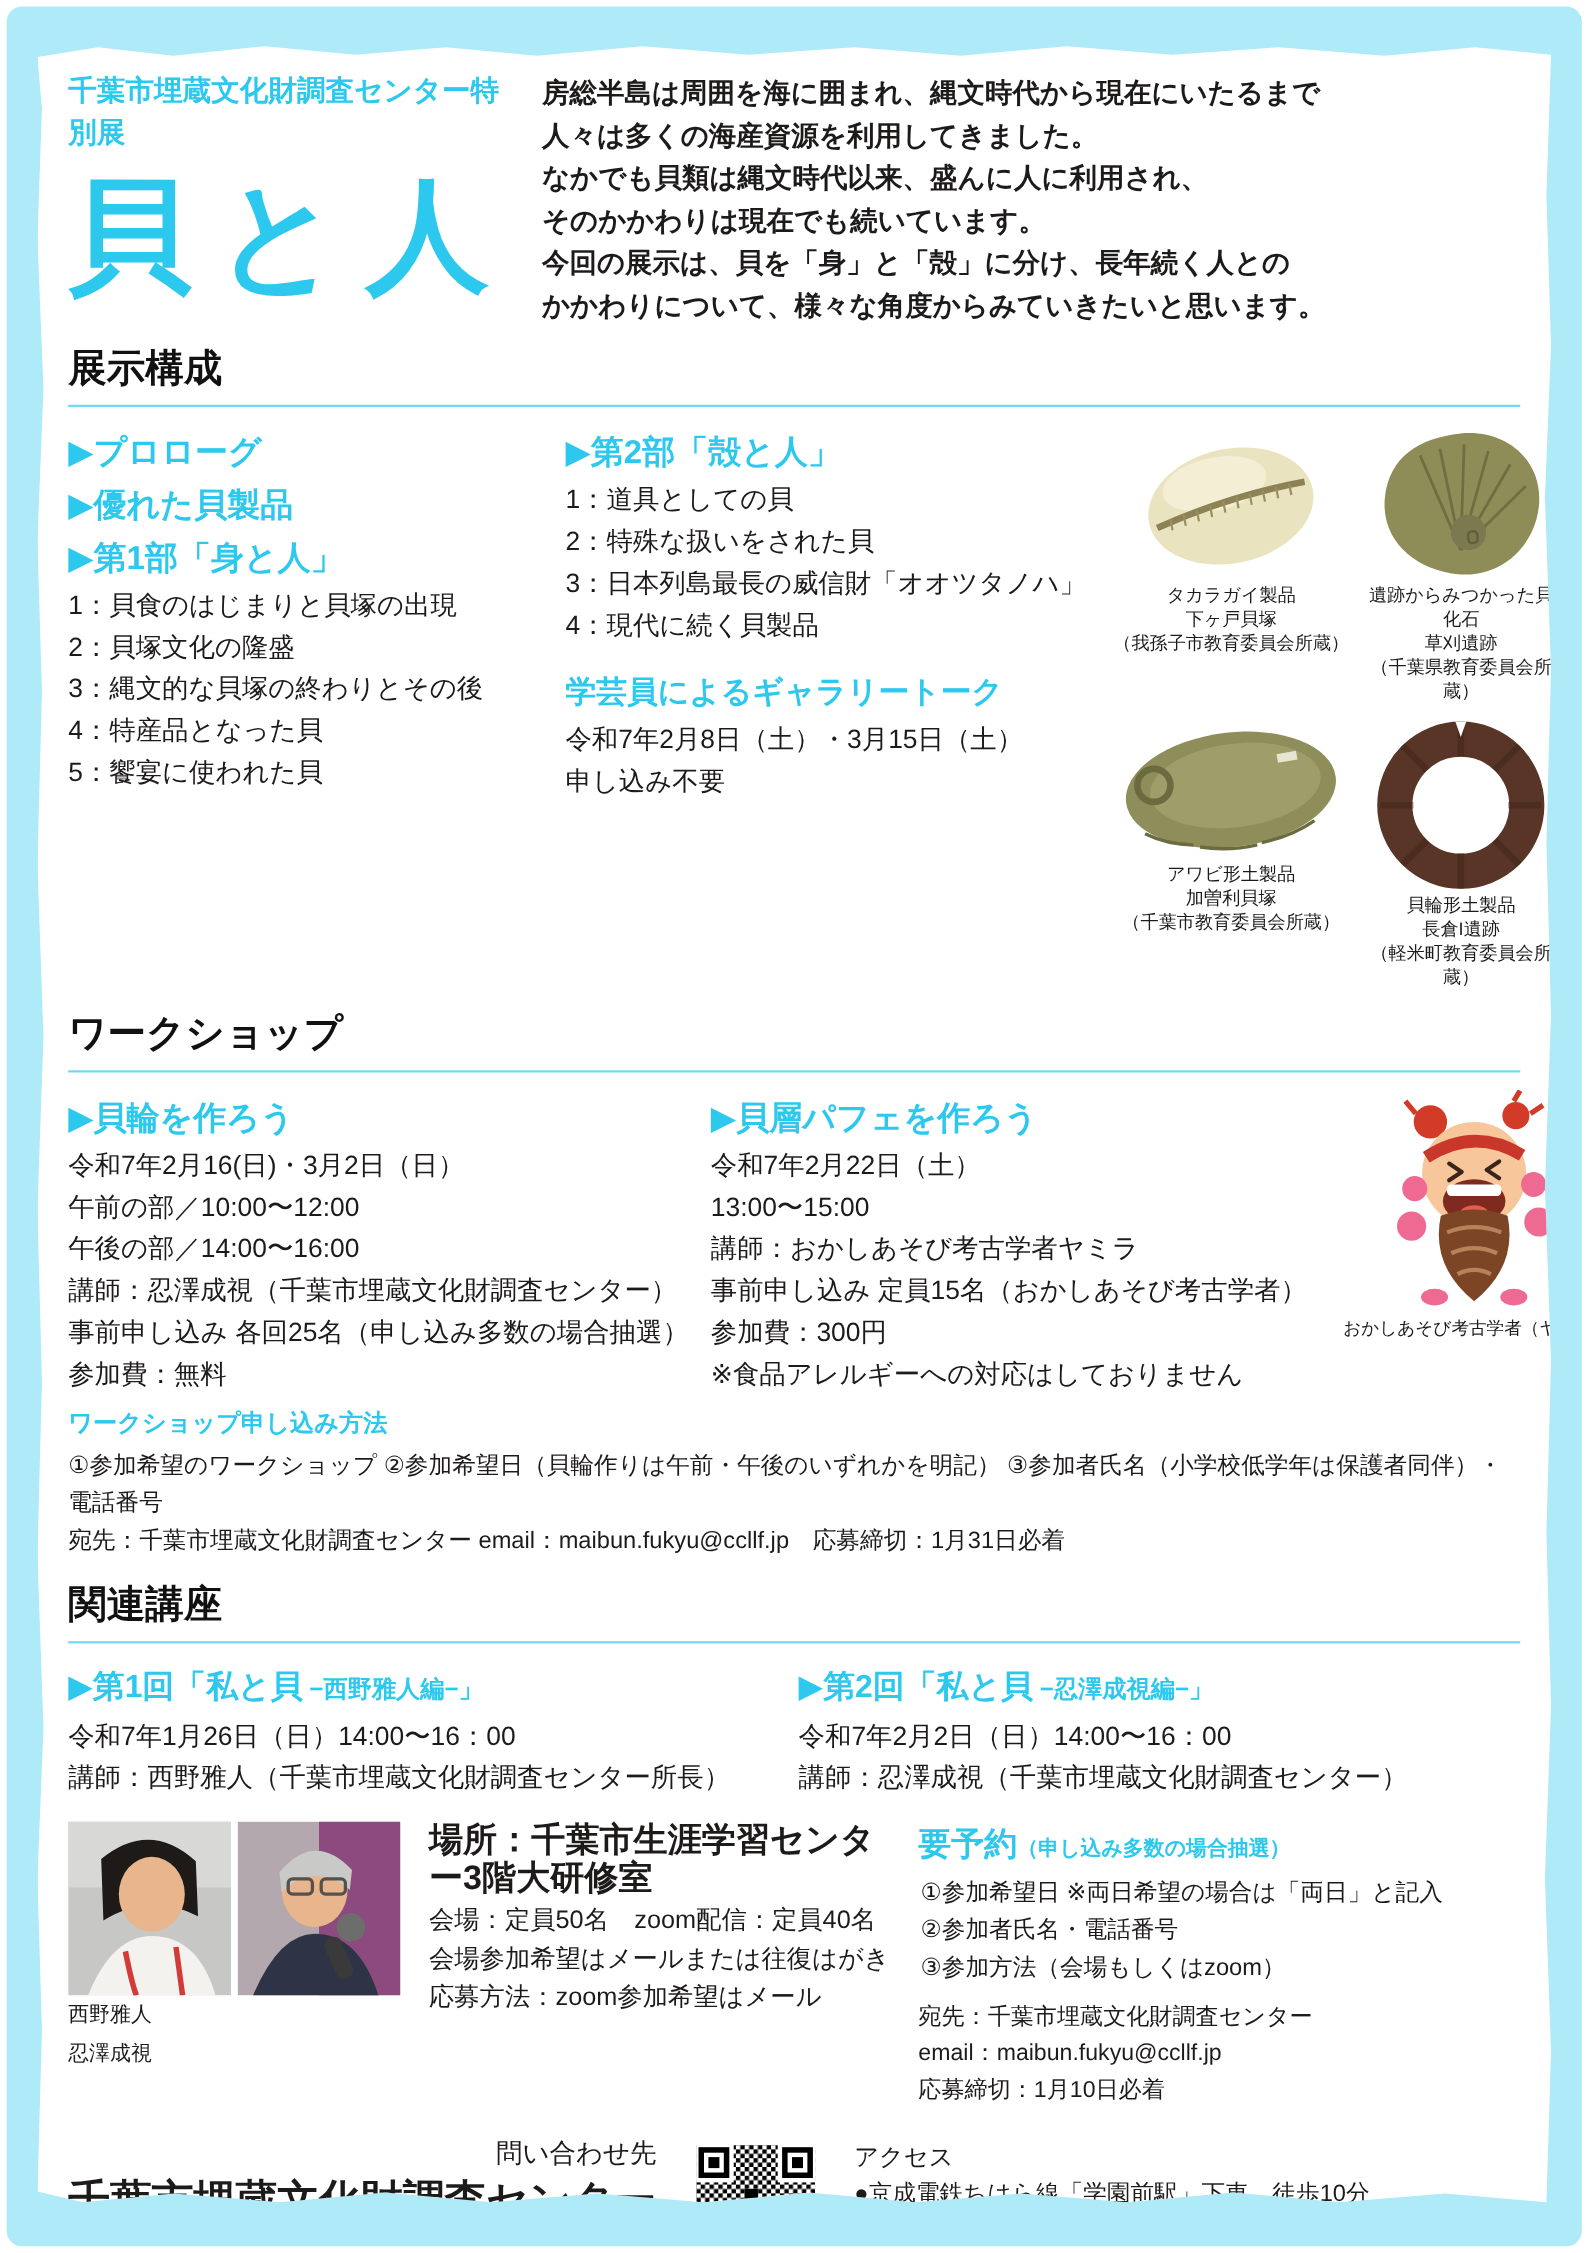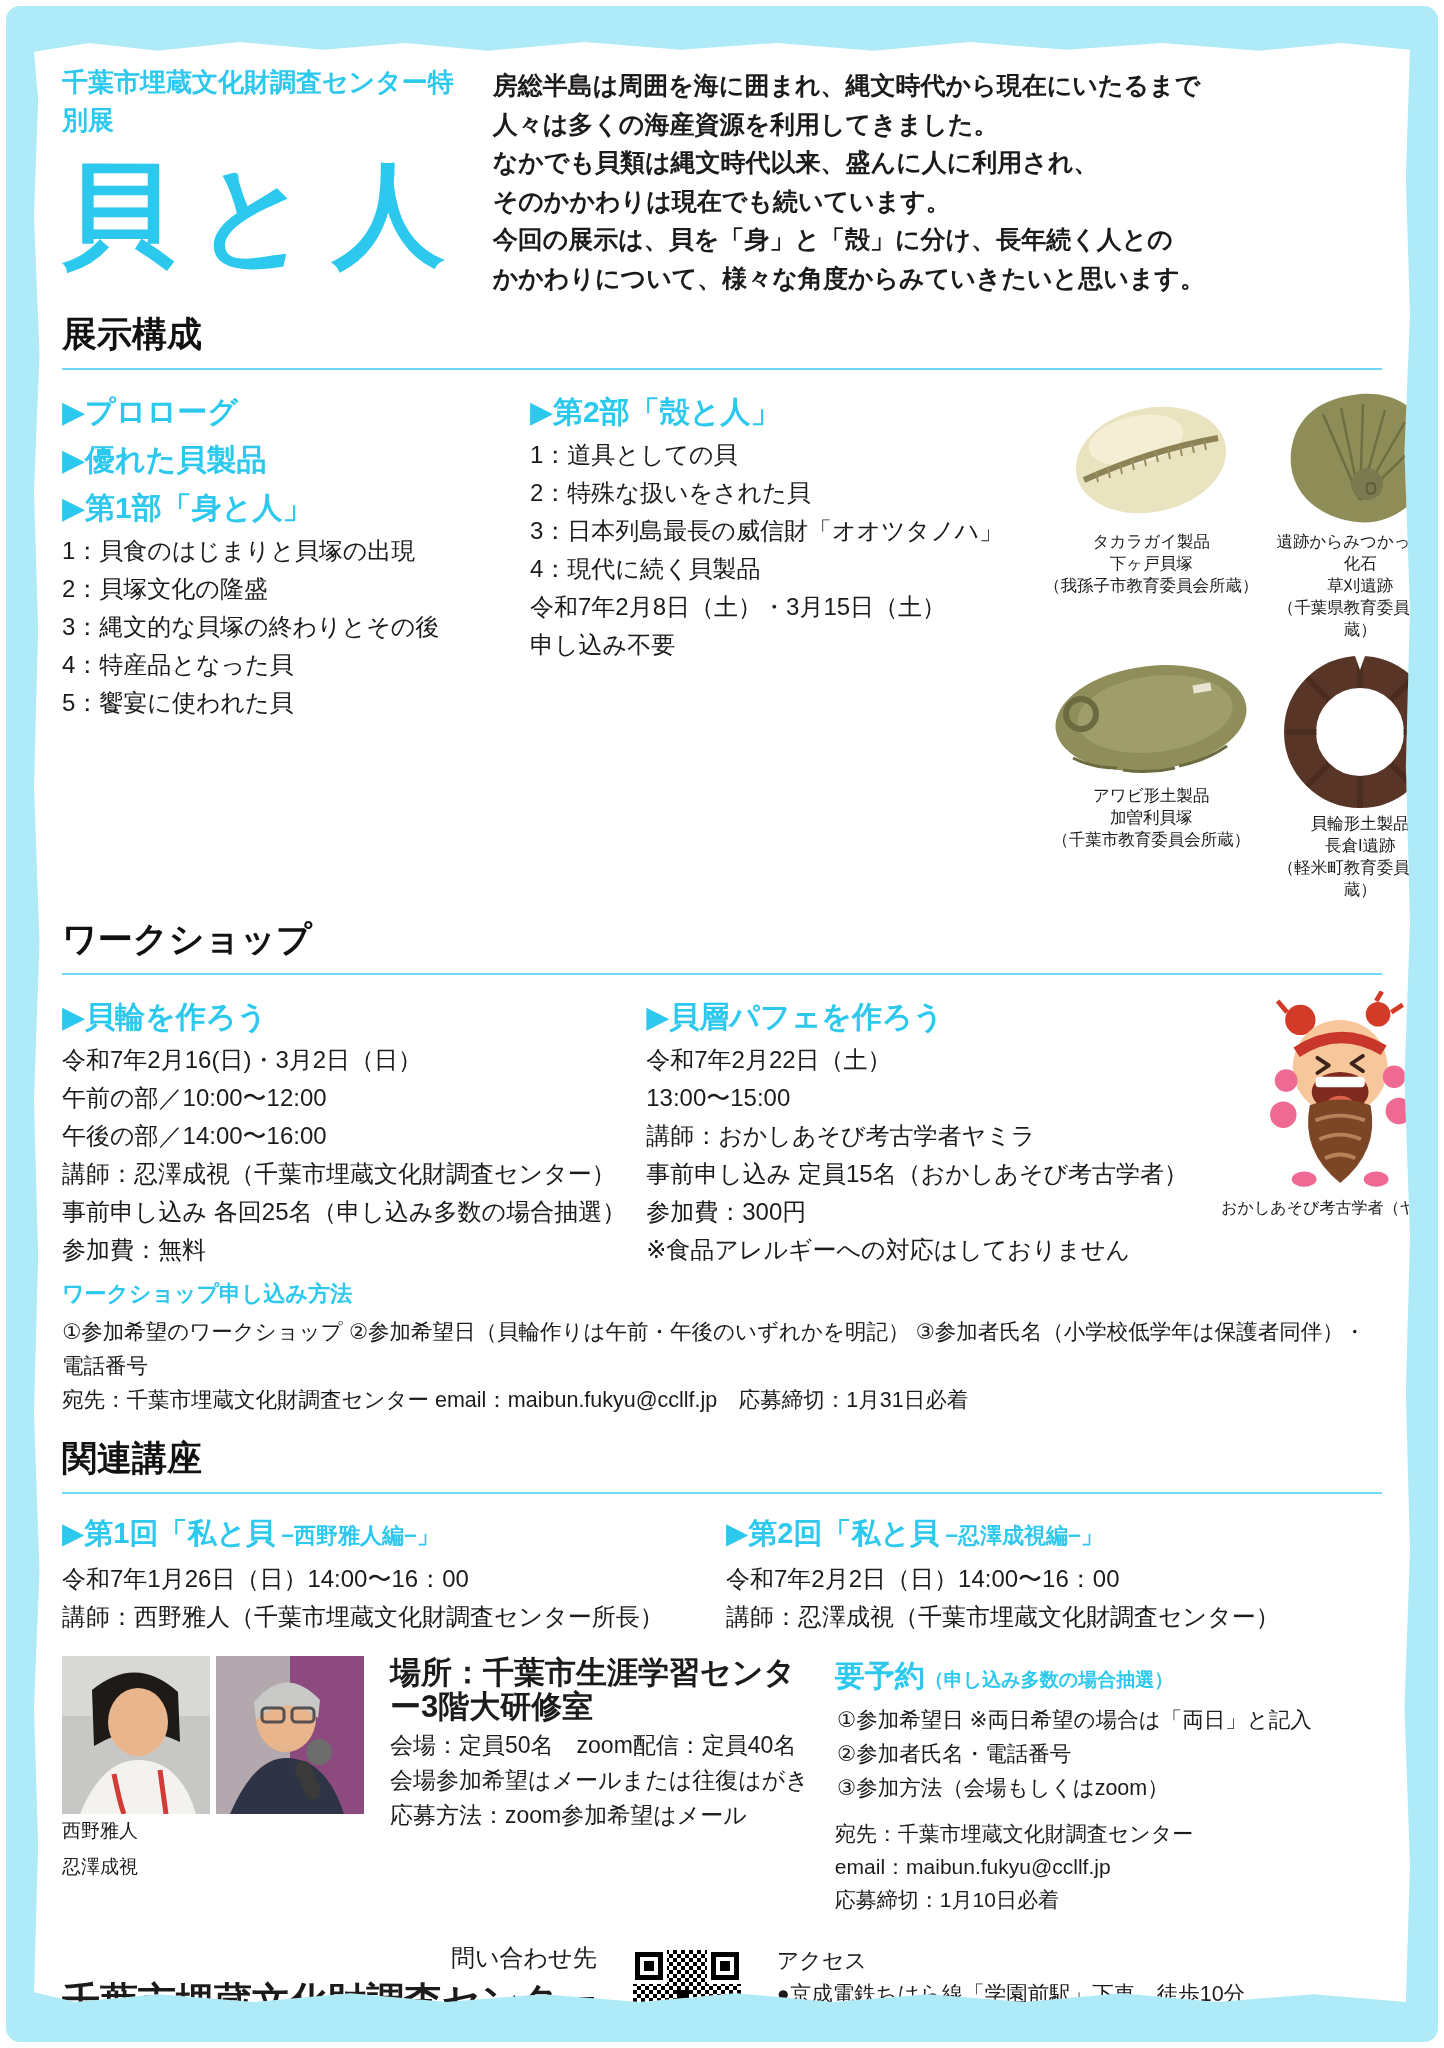--- a/index.html
+++ b/index.html
@@ -27,21 +27,21 @@
   .header-left{flex:0 0 392px;}
   .pre-line{font-size:26px;font-weight:700;color:var(--accent);line-height:1.45;}
   .big-title{font-size:112px;font-weight:700;color:var(--accent);letter-spacing:22px;line-height:1.1;margin-top:14px;white-space:nowrap;}
   .intro{flex:1;padding-top:2px;}
   .intro div{font-size:25px;font-weight:700;line-height:38.5px;}
   
   .sec-head{font-size:35px;font-weight:800;color:#111;border-bottom:2px solid var(--rule);padding-bottom:10px;margin:10px 0 12px 0;}
   .arrow-title{color:var(--accent);font-size:30px;font-weight:800;line-height:1.2;margin:12px 0 6px 0;white-space:nowrap;}
   .plain-line{font-size:24px;line-height:38px;white-space:nowrap;}
   
-  .ex-row{display:flex;gap:40px;}
+  .ex-row{display:flex;gap:24px;}
   .ex-col1{flex:0 0 428px;}
   .ex-col2{flex:0 0 430px;}
   .ex-col3{flex:1;display:grid;grid-template-columns:1fr 1fr;column-gap:16px;row-gap:8px;padding-top:6px;}
   .photo-cell{text-align:center;}
   .photo-cell svg{display:block;margin:0 auto;}
   .cap{font-size:16.5px;line-height:22px;}
   .talk-title{color:var(--accent);font-size:28px;font-weight:800;margin:22px 0 6px 0;white-space:nowrap;}
   
   .ws-row{display:flex;gap:20px;}
   .ws-col1{flex:0 0 548px;}
@@ -111,20 +111,21 @@
       <div class="plain-line">3：縄文的な貝塚の終わりとその後</div>
       <div class="plain-line">4：特産品となった貝</div>
       <div class="plain-line">5：饗宴に使われた貝</div>
     </div>
     <div class="ex-col2">
       <div class="arrow-title">▶第2部「殻と人」</div>
       <div class="plain-line">1：道具としての貝</div>
       <div class="plain-line">2：特殊な扱いをされた貝</div>
       <div class="plain-line">3：日本列島最長の威信財「オオツタノハ」</div>
       <div class="plain-line">4：現代に続く貝製品</div>
+      <div class="talk-title">学芸員によるギャラリートーク</div>
       <div class="plain-line">令和7年2月8日（土）・3月15日（土）</div>
       <div class="plain-line">申し込み不要</div>
     </div>
     <div class="ex-col3">
       <div class="photo-cell">
         <svg width="190" height="142" viewBox="0 0 190 142">
           <ellipse cx="95" cy="72" rx="76" ry="52" fill="#eae3bf" transform="rotate(-12 95 72)"></ellipse>
           <ellipse cx="80" cy="52" rx="48" ry="24" fill="#f3eed4" transform="rotate(-12 80 52)"></ellipse>
           <path d="M28 92 Q95 62 162 50" stroke="#8d8256" stroke-width="6" fill="none"></path>
           <g stroke="#9a8f5f" stroke-width="2">

